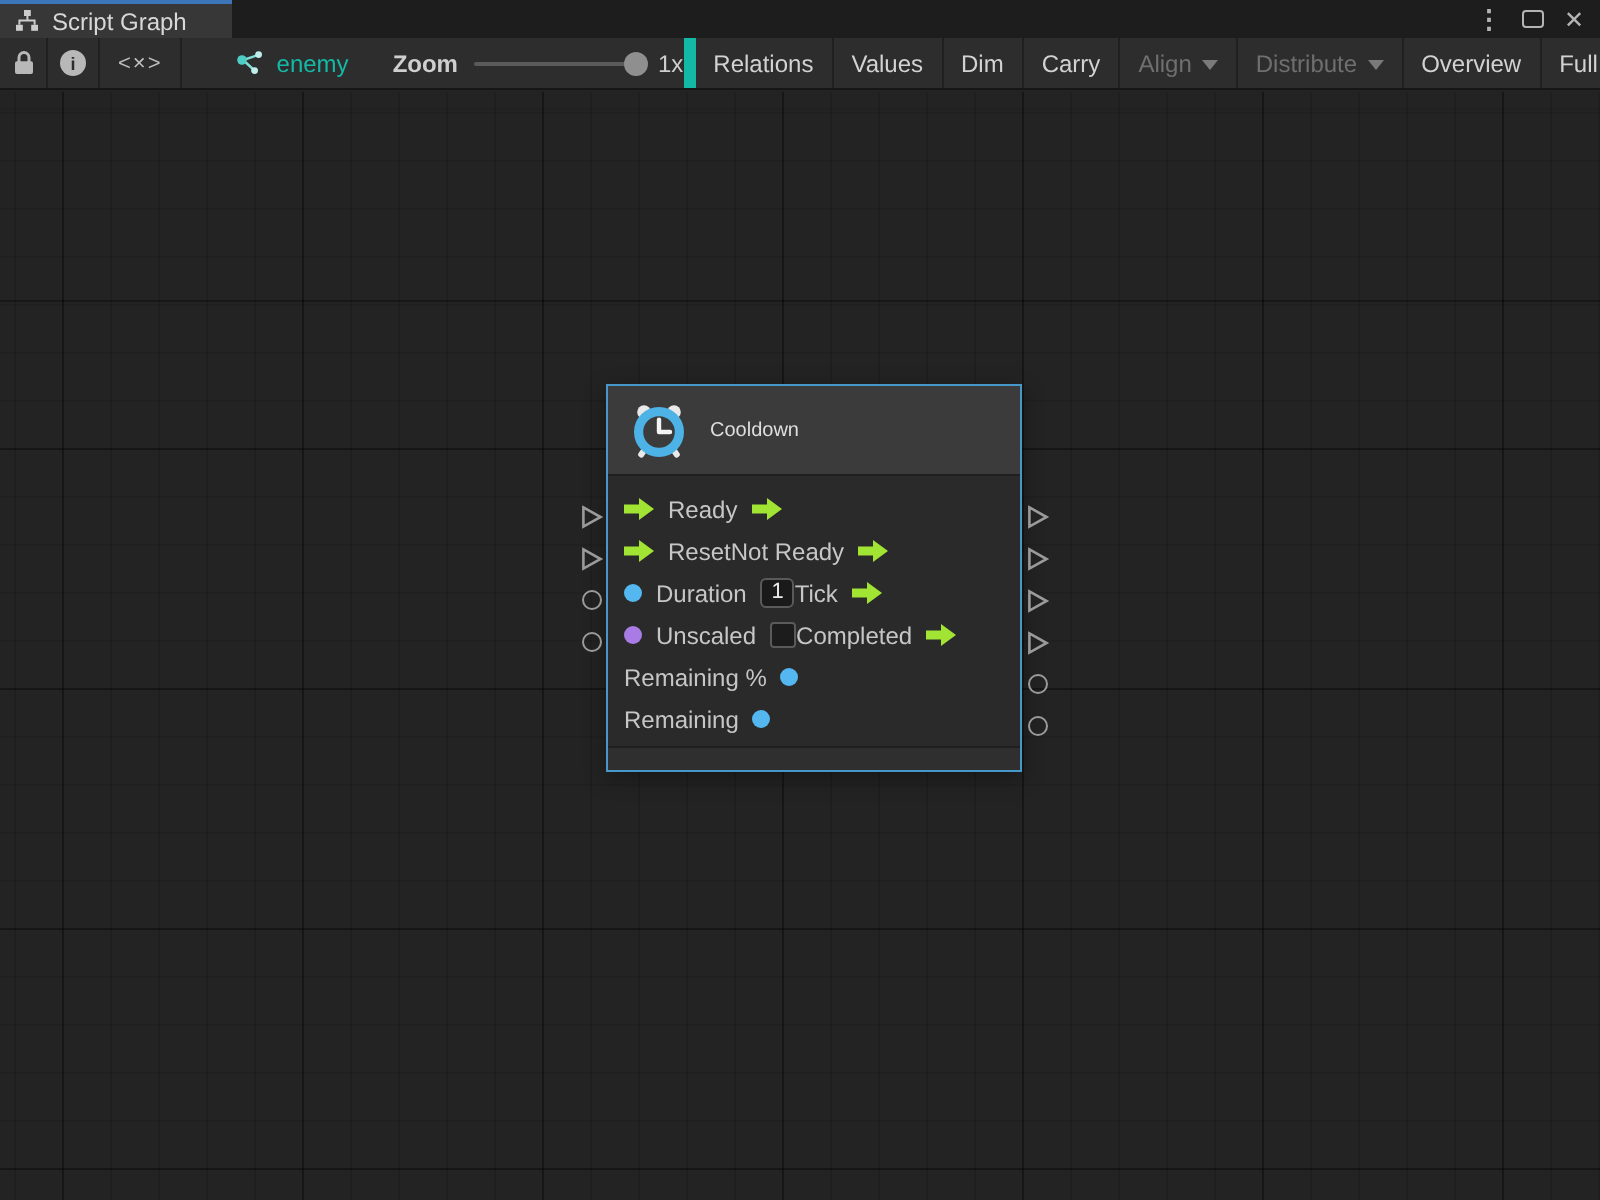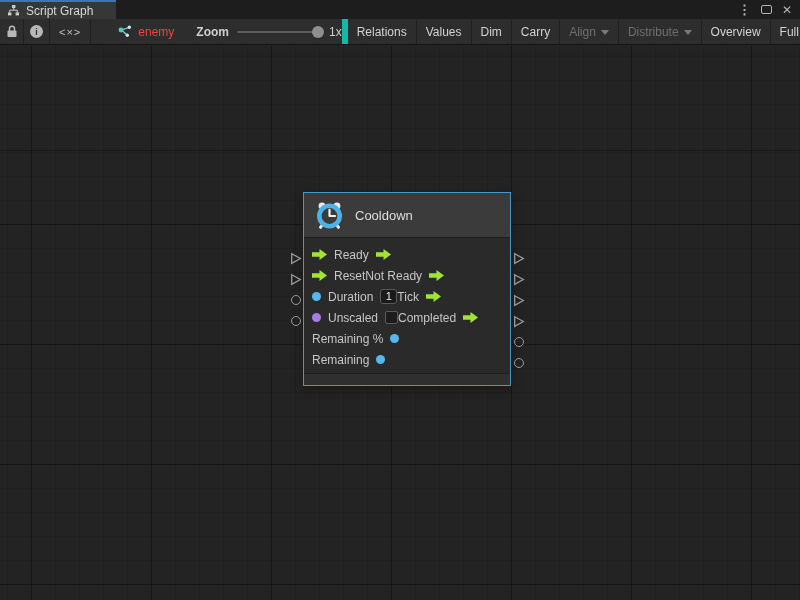--- a/index.html
+++ b/index.html
@@ -22,21 +22,21 @@
   
   .toolbar { position:absolute; top:19px; left:0; width:800px; height:26px;
     background:#2d2d2d; border-bottom:1px solid #161616; display:flex; align-items:stretch;
     color:#d2d2d2; font-size:12px; }
   .tbtn { display:flex; align-items:center; justify-content:center; gap:5px;
     padding:0 9px; border-right:1px solid #202020; white-space:nowrap; cursor:default; }
   .tbtn.icon-only { padding:0 6px; }
   .tbtn.disabled { color:#6f6f6f; }
   .caret { width:0; height:0; border-left:4px solid transparent; border-right:4px solid transparent;
     border-top:5px solid #7a7a7a; display:inline-block; margin-top:2px; }
-  .crumb { display:flex; align-items:center; gap:6px; margin-left:26px; color:#ef4444; }
+  .crumb { display:flex; align-items:center; gap:6px; margin-left:26px; color:#14b8a6; }
   .zoomgrp { display:flex; align-items:center; gap:8px; margin-left:22px; }
   .slider-track { position:relative; width:84px; height:2px; background:#5a5a5a; border-radius:1px; }
   .slider-handle { position:absolute; right:-3px; top:-5px; width:12px; height:12px;
     border-radius:50%; background:#8f8f8f; }
   .codeglyph { font-size:11px; letter-spacing:1px; color:#c0c0c0; }
   .spacer { flex:1; }
   .rgroup { display:flex; align-items:stretch; }
   .rgroup .tbtn:first-child { border-left:6px solid #14b8a6; }
 
   
@@ -47,21 +47,21 @@
       repeating-linear-gradient(0deg,  rgba(0,0,0,0.30) 0 1px, transparent 1px 120px),
       repeating-linear-gradient(90deg, rgba(0,0,0,0.12) 0 1px, transparent 1px 24px),
       repeating-linear-gradient(0deg,  rgba(0,0,0,0.09) 0 1px, transparent 1px 24px);
     background-position: 31px 0, 0 105px, 7px 0, 0 9px; }
 
   
   .node { position:absolute; left:303px; top:146px; width:208px;
     border:1.5px solid #4897c9; background:#2a2a2a; box-shadow:0 3px 10px rgba(0,0,0,0.35); }
   .node-header { height:45px; background:#3b3b3b; border-bottom:1px solid #1f1f1f;
     display:flex; align-items:center; gap:10px; padding-left:10px; }
-  .node-title { color:#dedede; font-size:13px; }
+  .node-title { color:#dedede; font-size:10px; }
   .node-body { padding:6px 0 3px 0; }
   .prow { height:21px; display:flex; align-items:center; 
     padding:0 8px; color:#c6c6c6; font-size:12px; }
   .pside { display:flex; align-items:center; gap:7px; }
   .flow-ic { display:inline-flex; }
   .dot { width:9px; height:9px; border-radius:50%; display:inline-block; }
   .valbox { min-width:17px; height:15px; padding:0 3px; background:#1a1a1a;
     border:1px solid #5a5a5a; border-radius:3px; color:#eaeaea; font-size:11px;
     display:inline-flex; align-items:center; justify-content:center; line-height:1; }
   .checkbox { width:13px; height:13px; background:#1c1c1c; border:1px solid #5a5a5a; border-radius:2px; }

